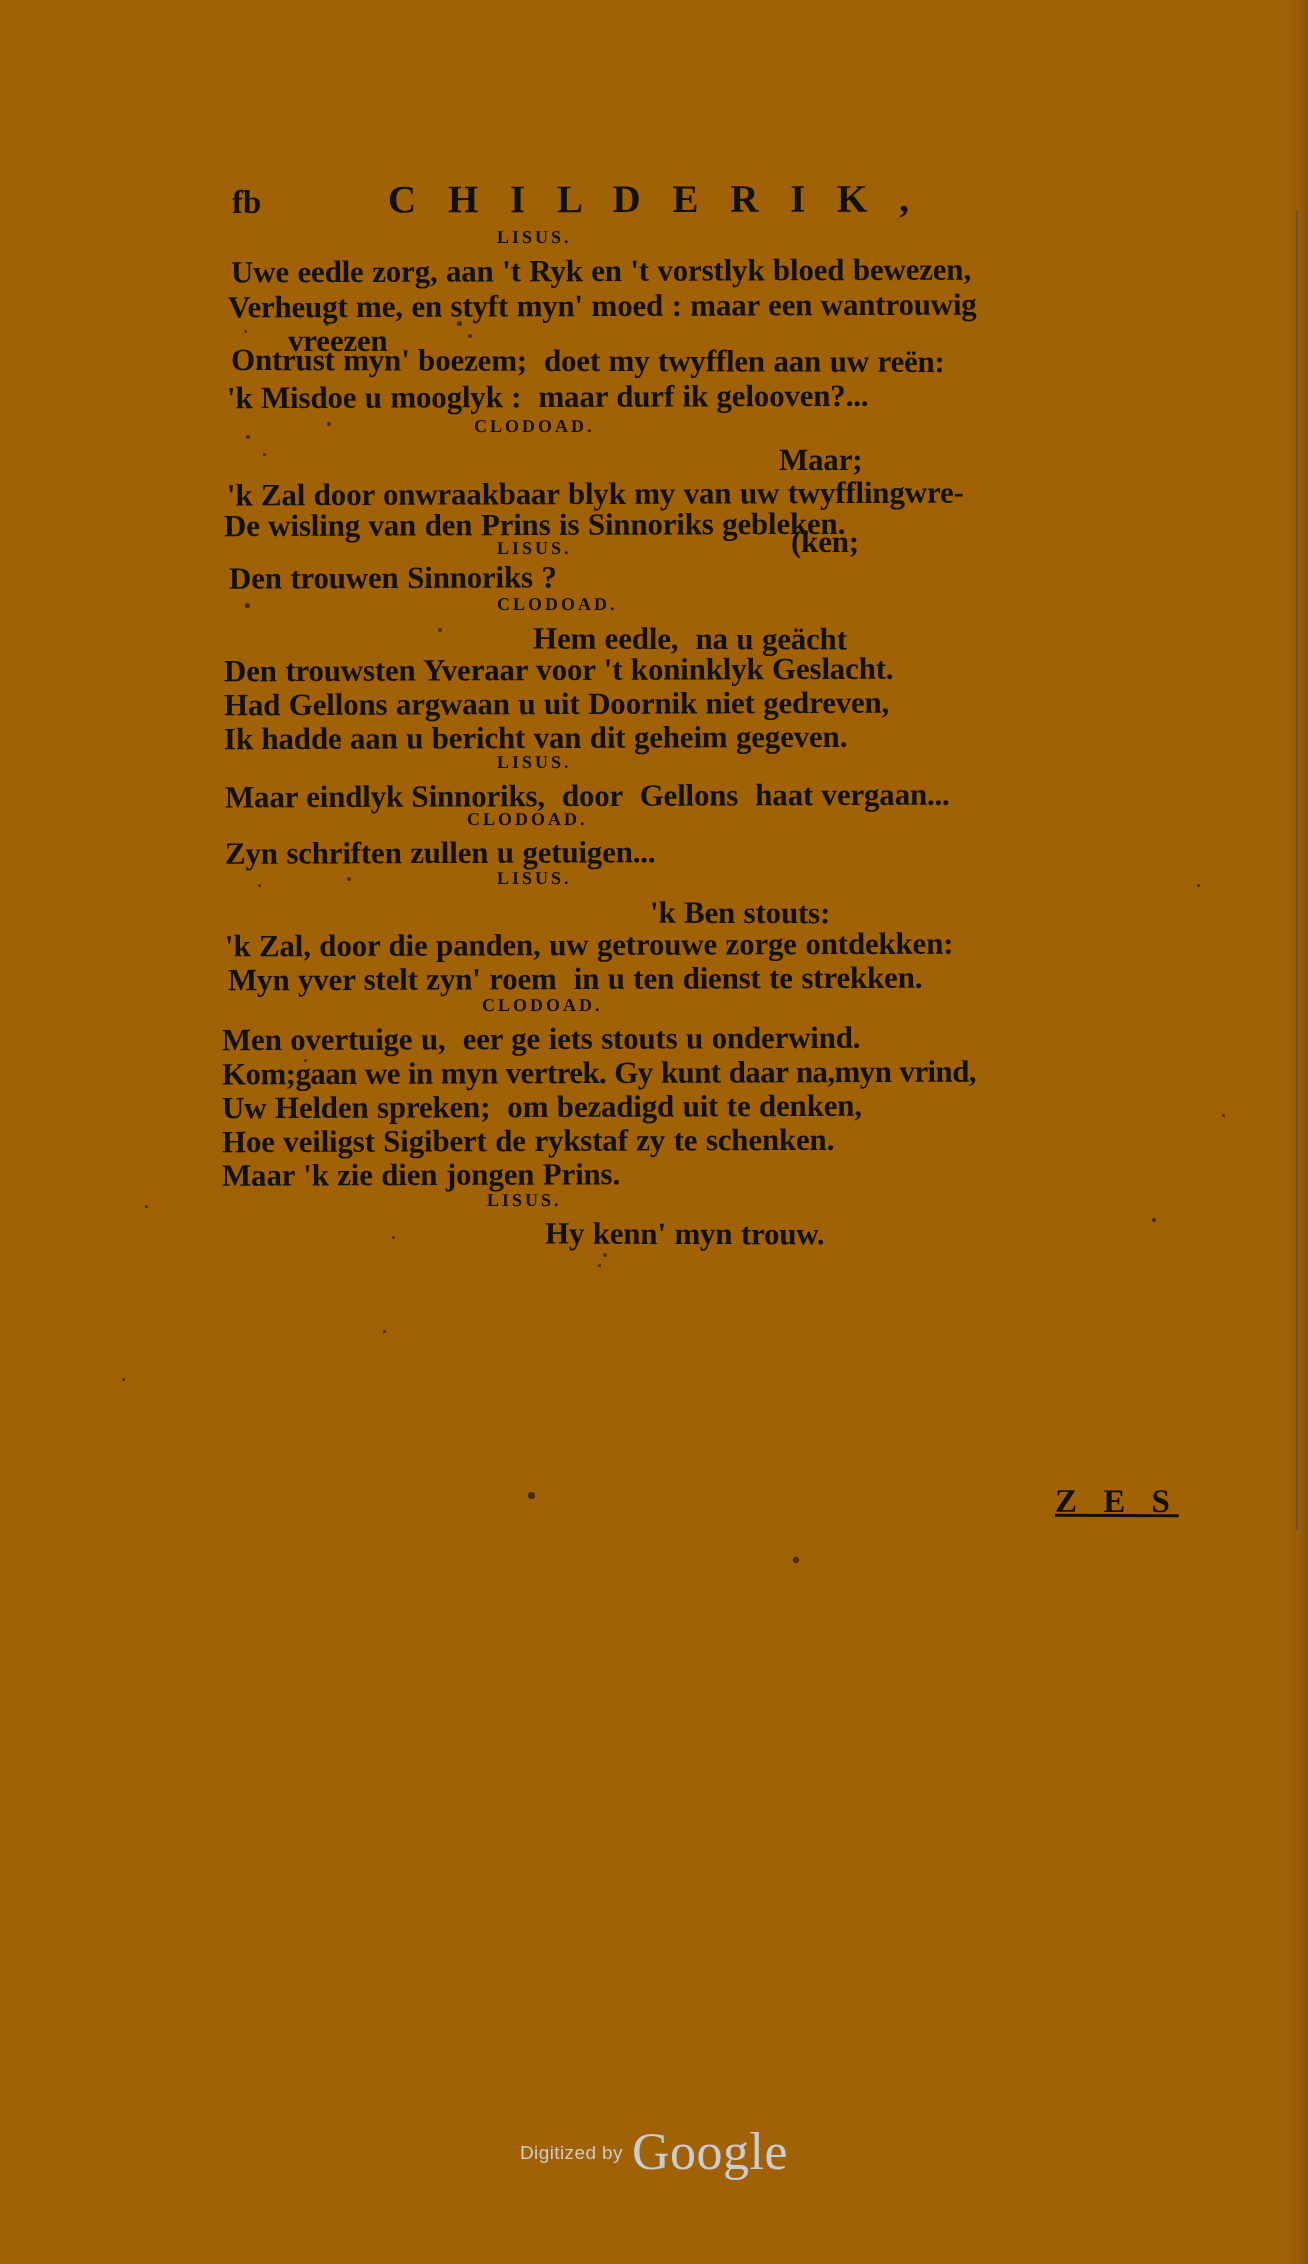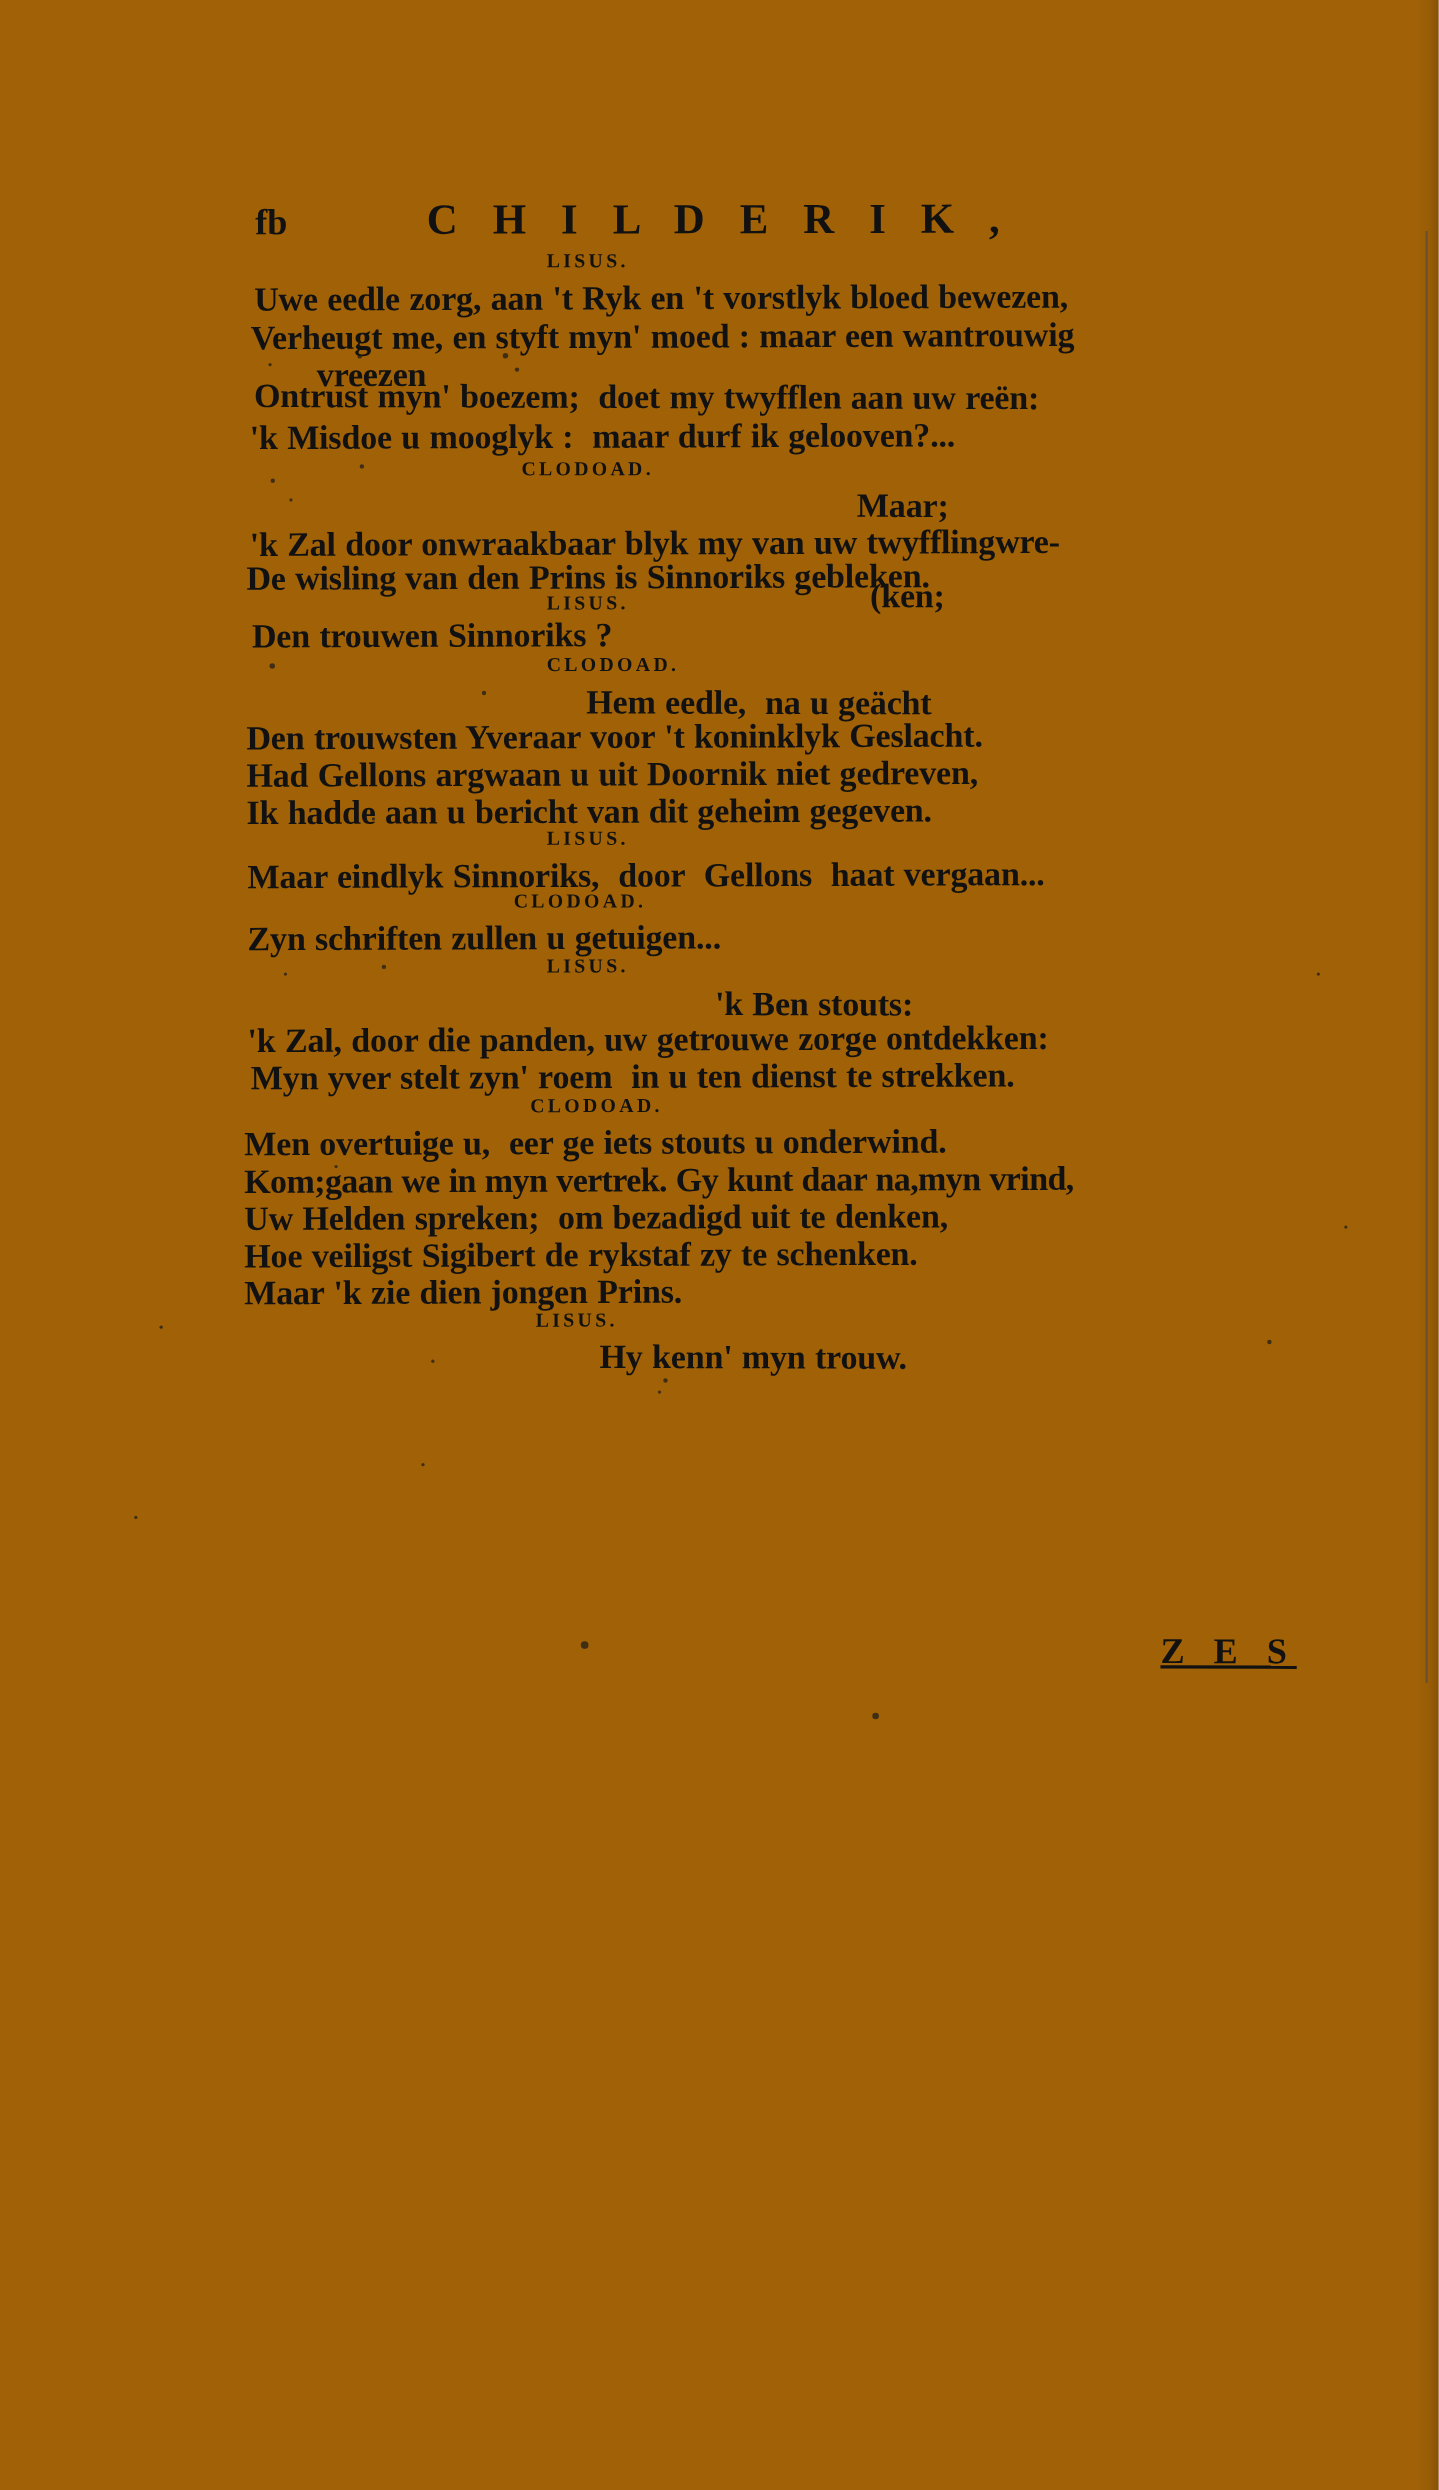--- a/index.html
+++ b/index.html
@@ -236,14 +236,17 @@
   <div class="speck" style="left:603px;  top:1253px; width:4px;  height:4px;"></div>
   <div class="speck" style="left:383px;  top:1330px; width:3px;  height:3px;"></div>
   <div class="speck" style="left:598px;  top:1264px; width:3px;  height:3px;"></div>
   <div class="speck" style="left:528px;  top:1492px; width:7px;  height:7px;"></div>
   <div class="speck" style="left:793px;  top:1557px; width:6px;  height:6px;"></div>
   <div class="speck" style="left:122px;  top:1378px; width:3px;  height:3px;"></div>
   <div class="speck" style="left:145px;  top:1205px; width:3px;  height:3px;"></div>
   <div class="speck" style="left:1197px; top:884px;  width:3px;  height:3px;"></div>
   <div class="speck" style="left:1222px; top:1114px; width:3px;  height:3px;"></div>
 
+  <div id="watermark">
+    <span class="wm-small">Digitized by</span><span class="wm-logo">Google</span>
+  </div>
 
 </div>
 
 </body></html>

